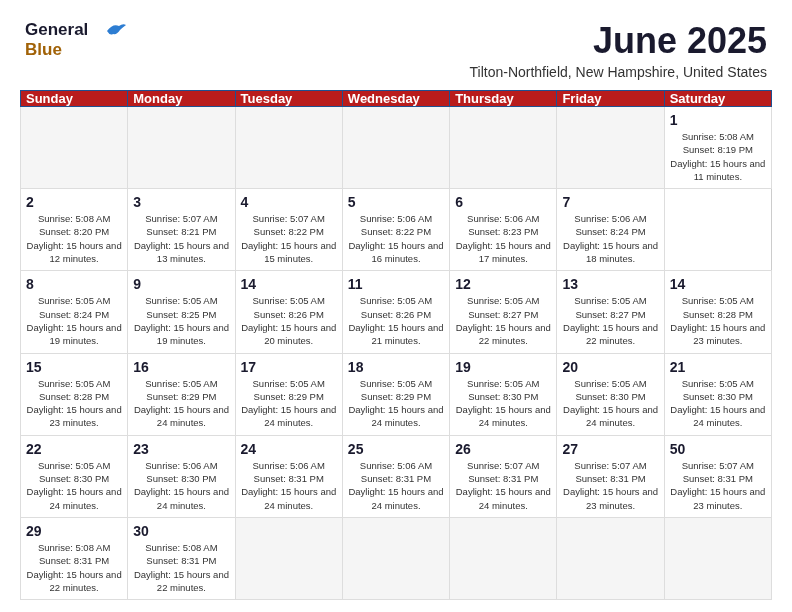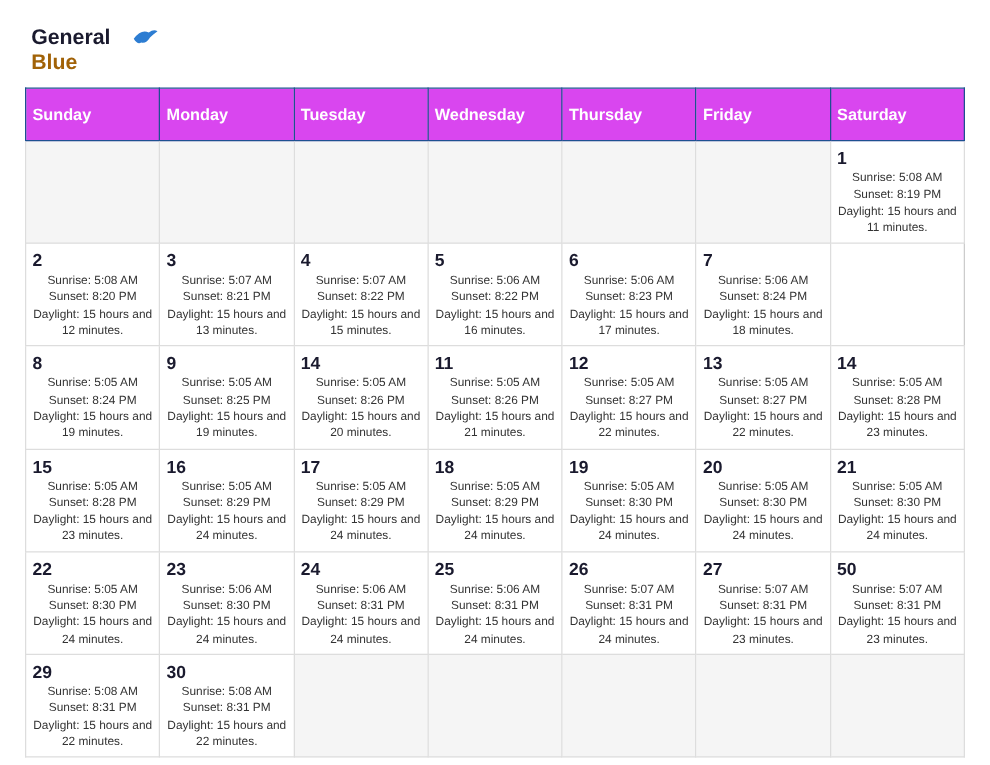--- a/index.html
+++ b/index.html
@@ -35,25 +35,25 @@
       margin-top: 2px;
     }
     .calendar {
       width: 100%;
       border-collapse: collapse;
       border: 1px solid #ccc;
       margin: 5px 10px;
       width: calc(100% - 20px);
     }
     .calendar th {
-      background-color: #d946ef;
+      background-color: #b91c1c;
       color: #fff;
       font-size: 13px;
       font-weight: bold;
-      padding: 13px 5px;
+      padding: 0 5px;
       text-align: left;
       border: 1px solid #1e5090;
     }
     .calendar td {
       vertical-align: top;
       font-size: 10px;
       color: #333;
       padding: 5px 5px;
       border: 1px solid #ddd;
       width: 14.28%;
@@ -99,20 +99,24 @@
   <div class="logo">
     <div class="logo-wrapper">
       <span class="logo-text-general">General</span>
       <svg width="22" height="18" viewBox="0 0 22 18" fill="#2d7dd2">
         <path d="M2,10 Q8,2 14,5 Q18,2 21,4 Q17,7 15,9 Q12,14 8,13 Q5,15 2,10Z"></path>
       </svg>
     </div>
     <div>
       <span class="logo-text-blue">Blue</span>
     </div>
+  </div>
+  <div class="title-area">
+    <div class="month-title">June 2025</div>
+    <div class="location-title">Tilton-Northfield, New Hampshire, United States</div>
   </div>
 </div>
 
 <table class="calendar">
   <thead>
     <tr>
       <th>Sunday</th>
       <th>Monday</th>
       <th>Tuesday</th>
       <th>Wednesday</th>

